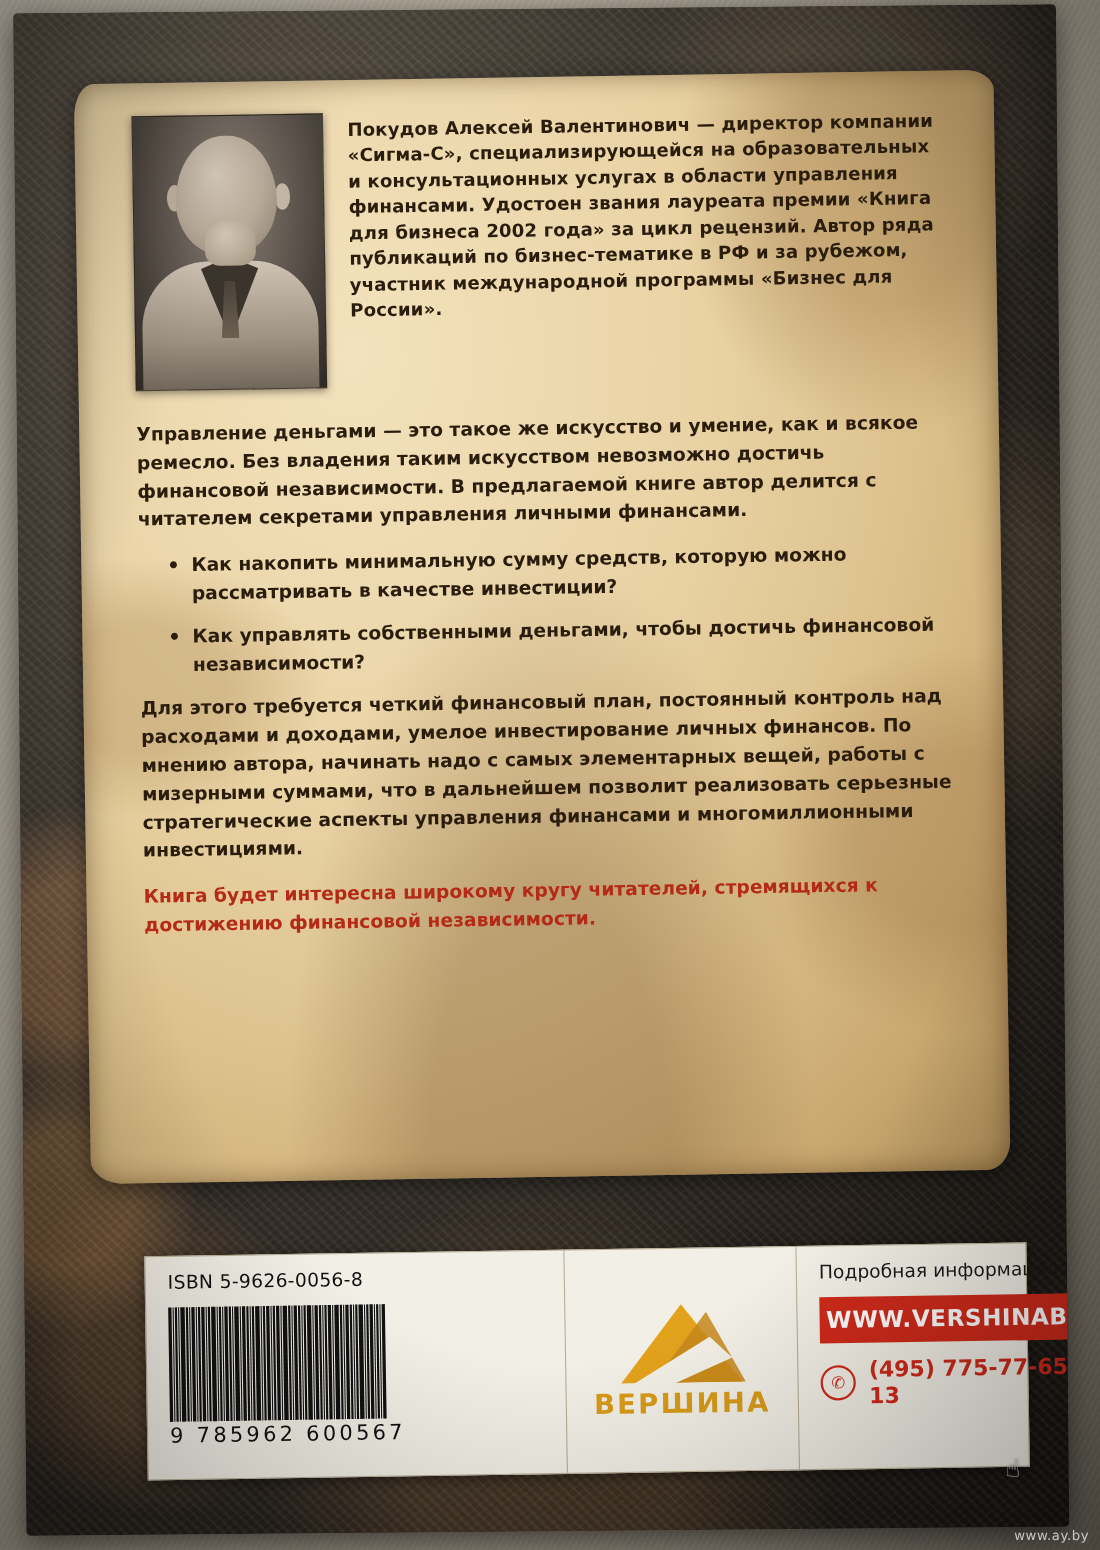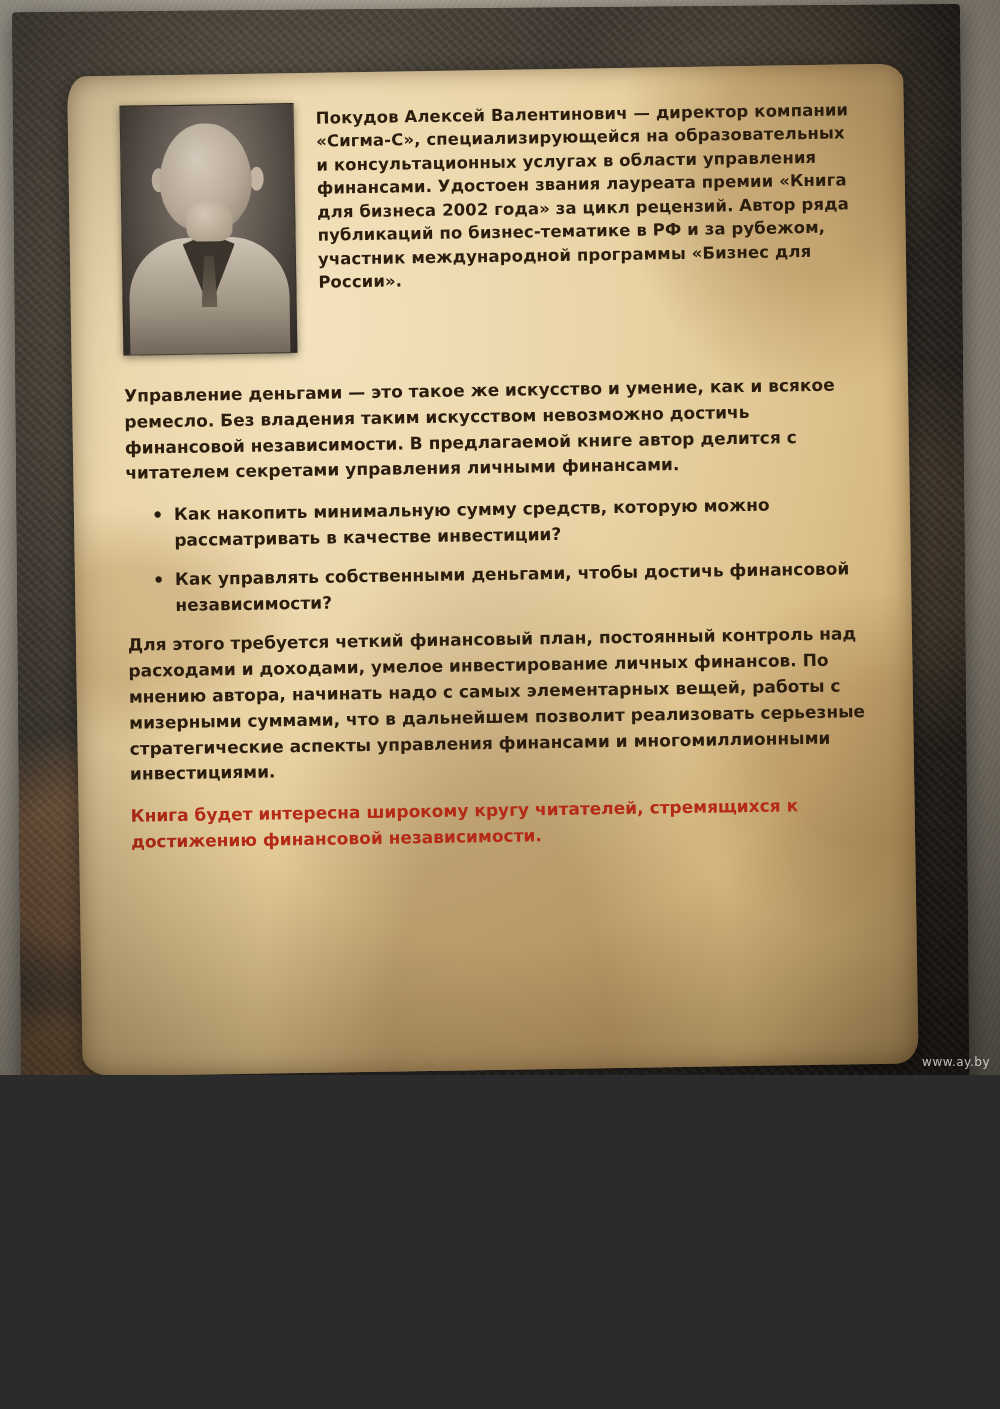--- a/index.html
+++ b/index.html
@@ -11,21 +11,21 @@
     width: 1000px;
     height: 1409px;
     overflow: hidden;
     font-family: "DejaVu Sans", sans-serif;
   }
 
   
   .photo {
     position: relative;
     width: 1000px;
-    height: 1075px;
+    height: 1409px;
     background:
       radial-gradient(ellipse at 30% 20%, #b9b0a0 0%, #9c9385 35%, #7e7567 70%, #5f5951 100%);
     overflow: hidden;
   }
 
   
   .surface {
     position: absolute;
     inset: 0;
     background:

